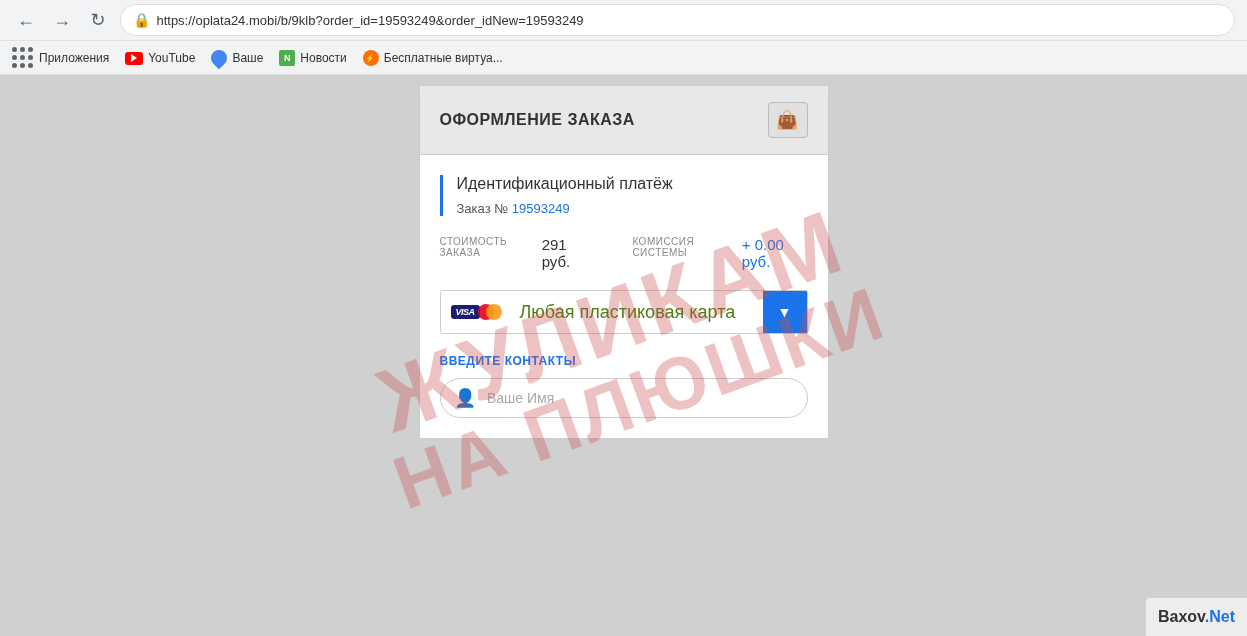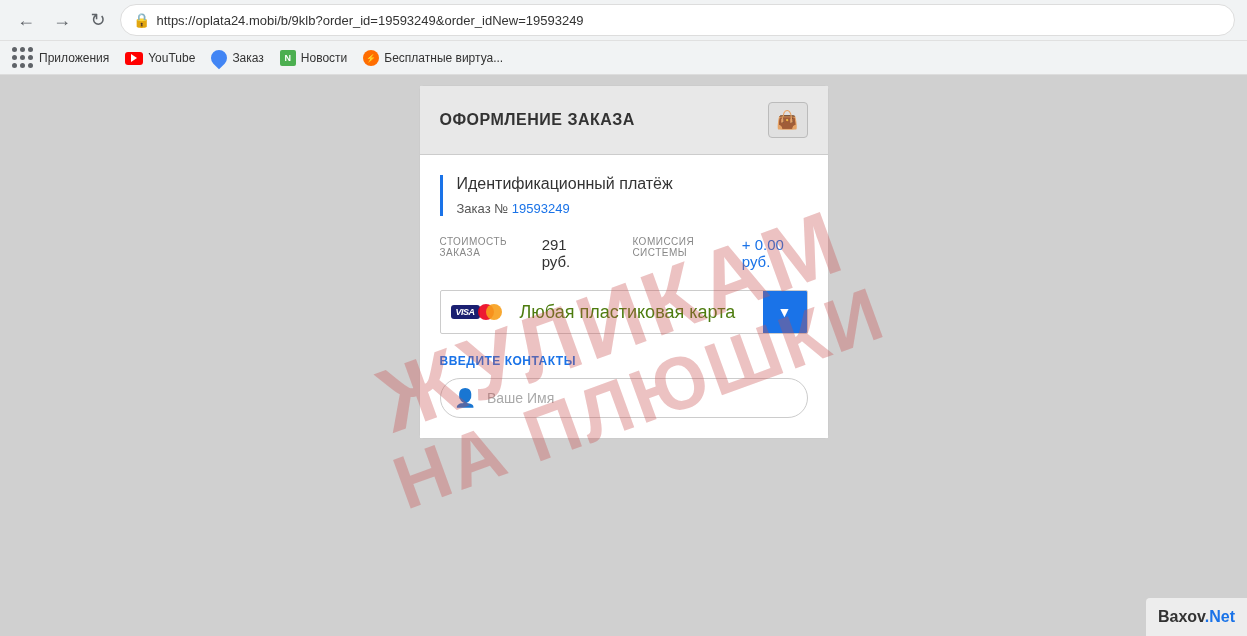--- a/index.html
+++ b/index.html
@@ -437,21 +437,21 @@
           <span></span>
       </div>
       <span>Приложения</span>
     </div>
     <div class="bookmark-item">
       <div class="yt-icon"></div>
       <span>YouTube</span>
     </div>
     <div class="bookmark-item">
       <div class="maps-icon"></div>
-      <span>Заказ</span>
+      <span>Ваше</span>
     </div>
     <div class="bookmark-item">
       <div class="news-icon">N</div>
       <span>Новости</span>
     </div>
     <div class="bookmark-item">
       <div class="free-icon">⚡</div>
       <span>Бесплатные виртуа...</span>
     </div>
   </div>

